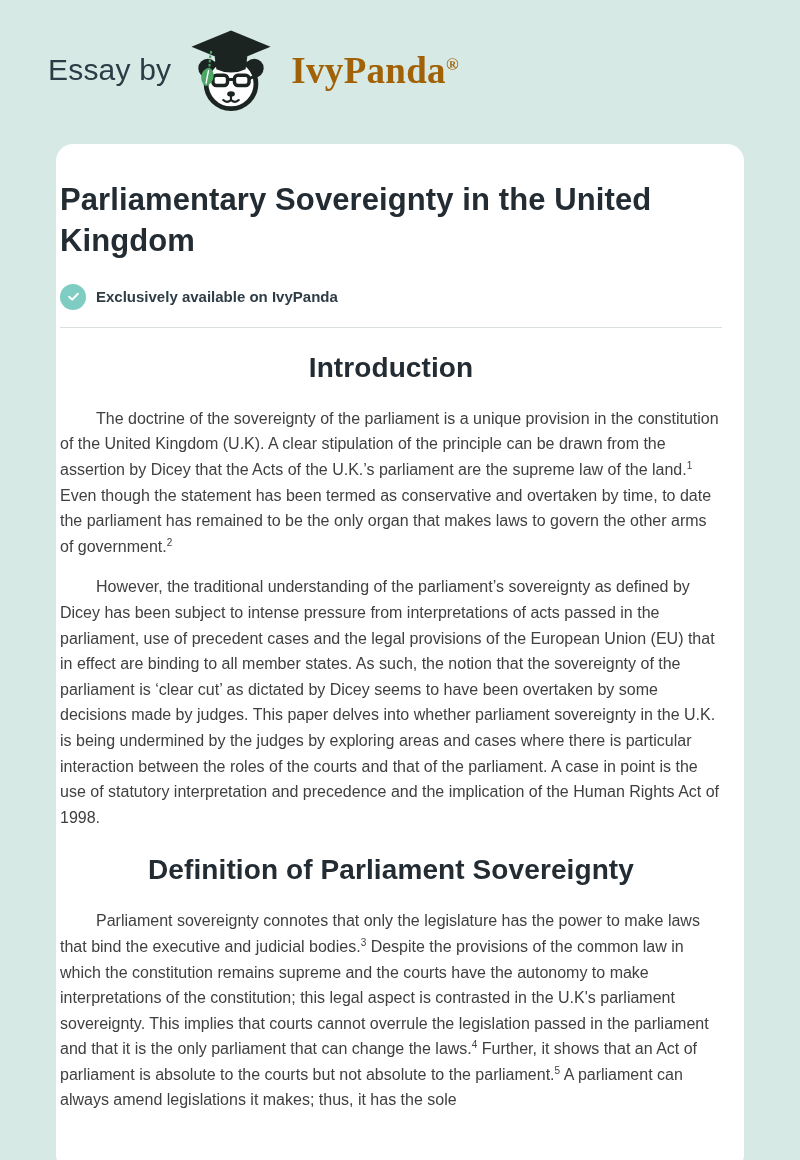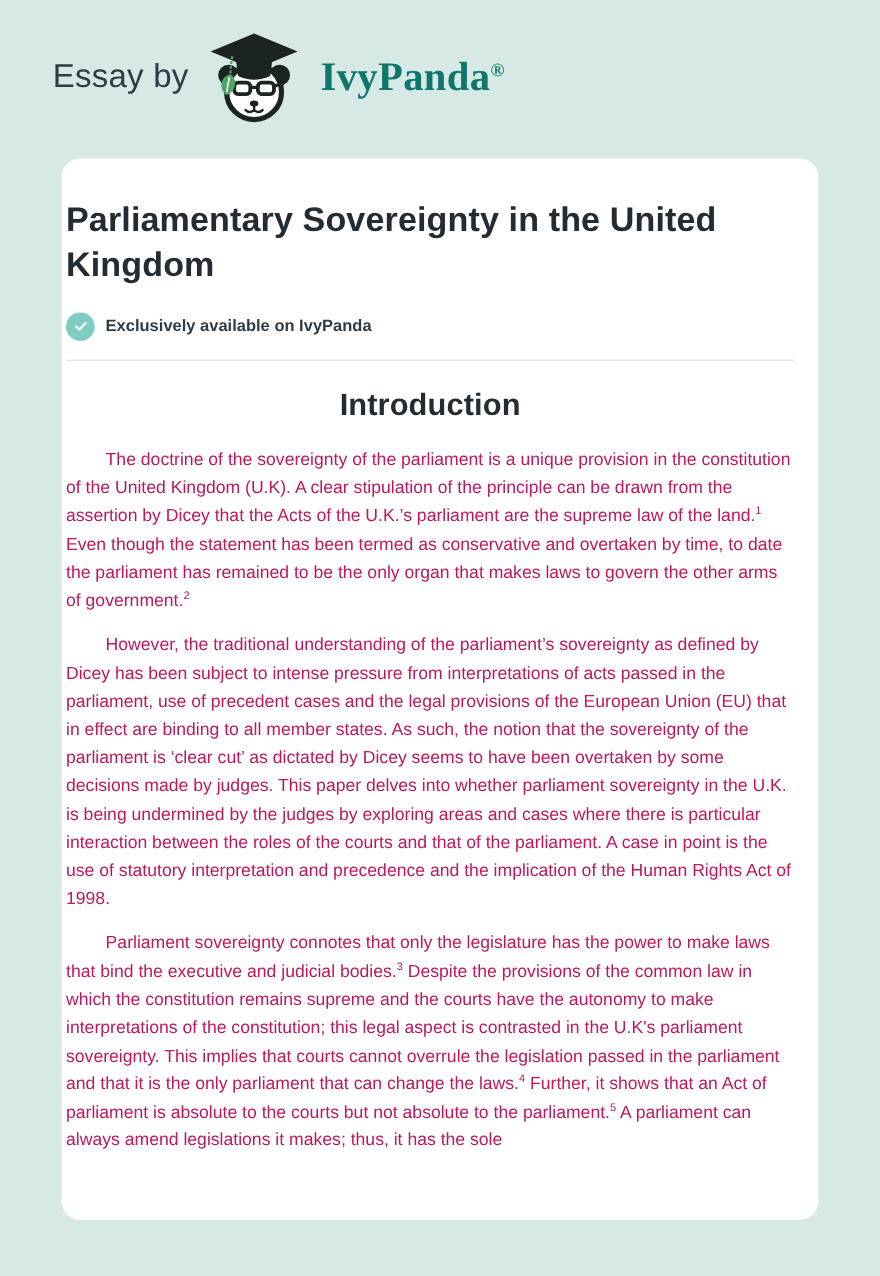--- a/index.html
+++ b/index.html
@@ -21,21 +21,21 @@
   .essay-by {
     font-size: 30px;
     color: #2c3b45;
     letter-spacing: 0.2px;
   }
   .logo-wrap { width: 92px; height: 86px; flex: 0 0 auto; }
   .brand {
     font-family: "Liberation Serif", serif;
     font-weight: 700;
     font-size: 37px;
-    color: #0f766e;
+    color: #a16207;
     letter-spacing: 0.3px;
   }
   .brand sup {
     font-size: 17px;
     vertical-align: super;
     line-height: 0;
   }
   
   .card {
     background: #ffffff;
@@ -82,21 +82,21 @@
     font-size: 28px;
     font-weight: 700;
     color: #232c33;
     margin: 24px 0 22px 0;
     letter-spacing: 0.1px;
     text-align: center;
   }
   .body-para {
     font-size: 16px;
     line-height: 1.6;
-    color: #be185d;
+    color: #404040;
     text-indent: 36px;
     margin-bottom: 15px;
     text-align: left;
   }
   .body-para sup {
     font-size: 10px;
     vertical-align: super;
     line-height: 0;
   }
 </style>
@@ -150,16 +150,17 @@
 
   <hr class="divider">
 
   <section>
     <h2 class="section-heading">Introduction</h2>
     <p class="body-para">The doctrine of the sovereignty of the parliament is a unique provision in the constitution of the United Kingdom (U.K). A clear stipulation of the principle can be drawn from the assertion by Dicey that the Acts of the U.K.’s parliament are the supreme law of the land.<sup>1</sup> Even though the statement has been termed as conservative and overtaken by time, to date the parliament has remained to be the only organ that makes laws to govern the other arms of government.<sup>2</sup></p>
     <p class="body-para">However, the traditional understanding of the parliament’s sovereignty as defined by Dicey has been subject to intense pressure from interpretations of acts passed in the parliament, use of precedent cases and the legal provisions of the European Union (EU) that in effect are binding to all member states. As such, the notion that the sovereignty of the parliament is ‘clear cut’ as dictated by Dicey seems to have been overtaken by some decisions made by judges. This paper delves into whether parliament sovereignty in the U.K. is being undermined by the judges by exploring areas and cases where there is particular interaction between the roles of the courts and that of the parliament. A case in point is the use of statutory interpretation and precedence and the implication of the Human Rights Act of 1998.</p>
   </section>
 
   <section>
+    <h2 class="section-heading">Definition of Parliament Sovereignty</h2>
     <p class="body-para">Parliament sovereignty connotes that only the legislature has the power to make laws that bind the executive and judicial bodies.<sup>3</sup> Despite the provisions of the common law in which the constitution remains supreme and the courts have the autonomy to make interpretations of the constitution; this legal aspect is contrasted in the U.K's parliament sovereignty. This implies that courts cannot overrule the legislation passed in the parliament and that it is the only parliament that can change the laws.<sup>4</sup> Further, it shows that an Act of parliament is absolute to the courts but not absolute to the parliament.<sup>5</sup> A parliament can always amend legislations it makes; thus, it has the sole</p>
   </section>
 
 </main>
 
 </body></html>

